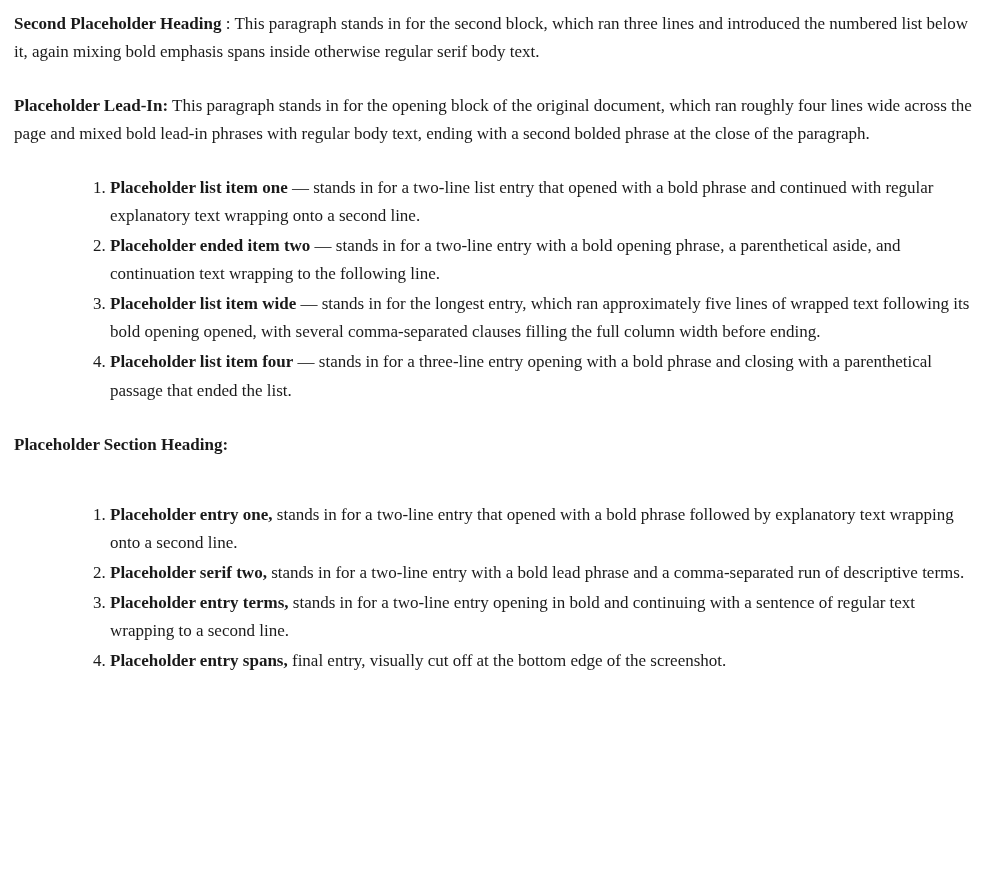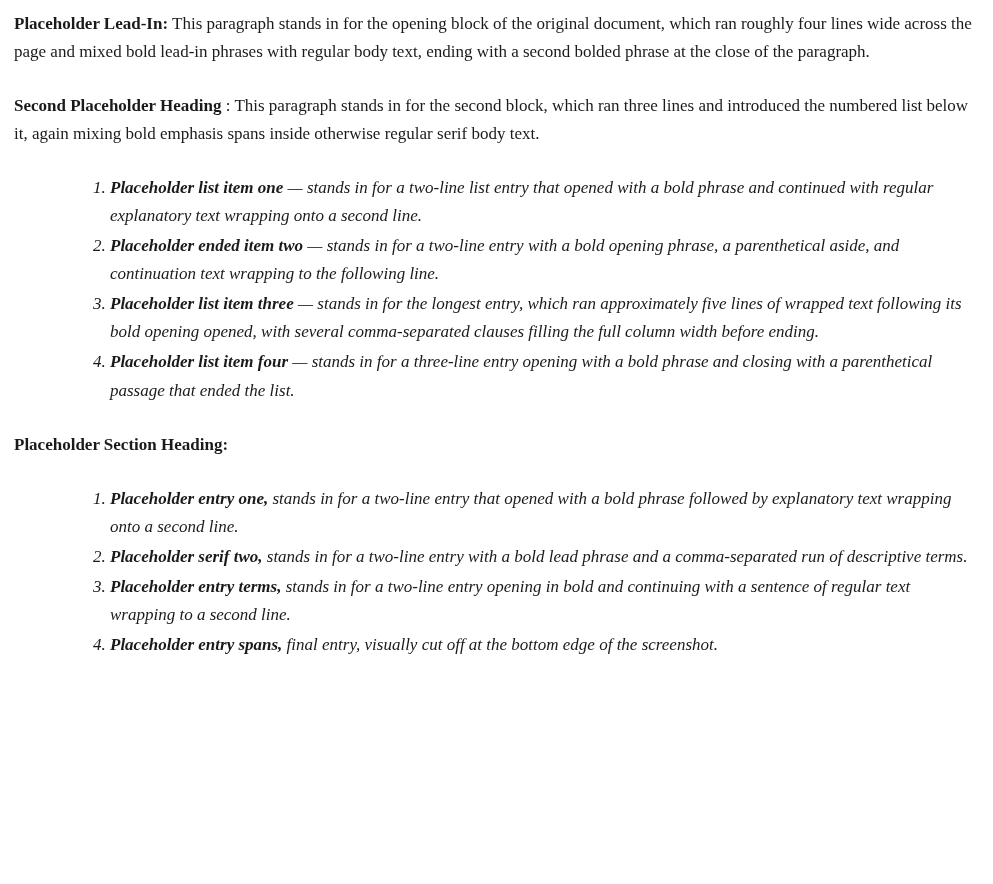--- a/index.html
+++ b/index.html
@@ -12,52 +12,52 @@
     height: 884px;
     overflow: hidden;
     box-sizing: border-box;
     padding: 10px 14px 0 14px;
     font-family: "Liberation Serif", "DejaVu Serif", serif;
     font-size: 17px;
     line-height: 1.65;
     color: #1a1a1a;
   }
   p { margin: 0 0 26px 0; }
-  .section-heading { font-weight: bold; margin: 6px 0 26px 0; }
+  .section-heading { font-weight: bold; margin: 6px 0 42px 0; }
   ol {
     margin: 0 0 26px 0;
     padding-left: 96px;
   }
-  ol li { margin-bottom: 2px; font-style: italic; }
+  ol li { margin-bottom: 2px; }
   b { font-weight: bold; }
 </style>
 </head>
 <body>
 
 <div class="page">
 
   <p>
-    <b>Placeholder Lead-In:</b>
-    <span>This paragraph stands in for the opening block of the original document, which ran roughly four lines wide across the page and mixed bold lead-in phrases with regular body text, ending with a second bolded phrase at the close of the paragraph.</span>
+    <b>Second Placeholder Heading</b>
+    <span>: This paragraph stands in for the second block, which ran three lines and introduced the numbered list below it, again mixing bold emphasis spans inside otherwise regular serif body text.</span>
   </p>
 
   <p>
-    <b>Second Placeholder Heading</b>
-    <span>: This paragraph stands in for the second block, which ran three lines and introduced the numbered list below it, again mixing bold emphasis spans inside otherwise regular serif body text.</span>
+    <b>Placeholder Lead-In:</b>
+    <span>This paragraph stands in for the opening block of the original document, which ran roughly four lines wide across the page and mixed bold lead-in phrases with regular body text, ending with a second bolded phrase at the close of the paragraph.</span>
   </p>
 
   <ol>
     <li>
       <b>Placeholder list item one</b><span> — stands in for a two-line list entry that opened with a bold phrase and continued with regular explanatory text wrapping onto a second line.</span>
     </li>
     <li>
       <b>Placeholder ended item two</b><span> — stands in for a two-line entry with a bold opening phrase, a parenthetical aside, and continuation text wrapping to the following line.</span>
     </li>
     <li>
-      <b>Placeholder list item three</b><span> — stands in for the longest entry, which ran approximately five lines of wrapped text following its bold opening opened, with several comma-separated clauses filling the full column width before ending.</span>
+      <b>Placeholder list item wide</b><span> — stands in for the longest entry, which ran approximately five lines of wrapped text following its bold opening opened, with several comma-separated clauses filling the full column width before ending.</span>
     </li>
     <li>
       <b>Placeholder list item four</b><span> — stands in for a three-line entry opening with a bold phrase and closing with a parenthetical passage that ended the list.</span>
     </li>
   </ol>
 
   <p class="section-heading">Placeholder Section Heading:</p>
 
   <ol>
     <li>

